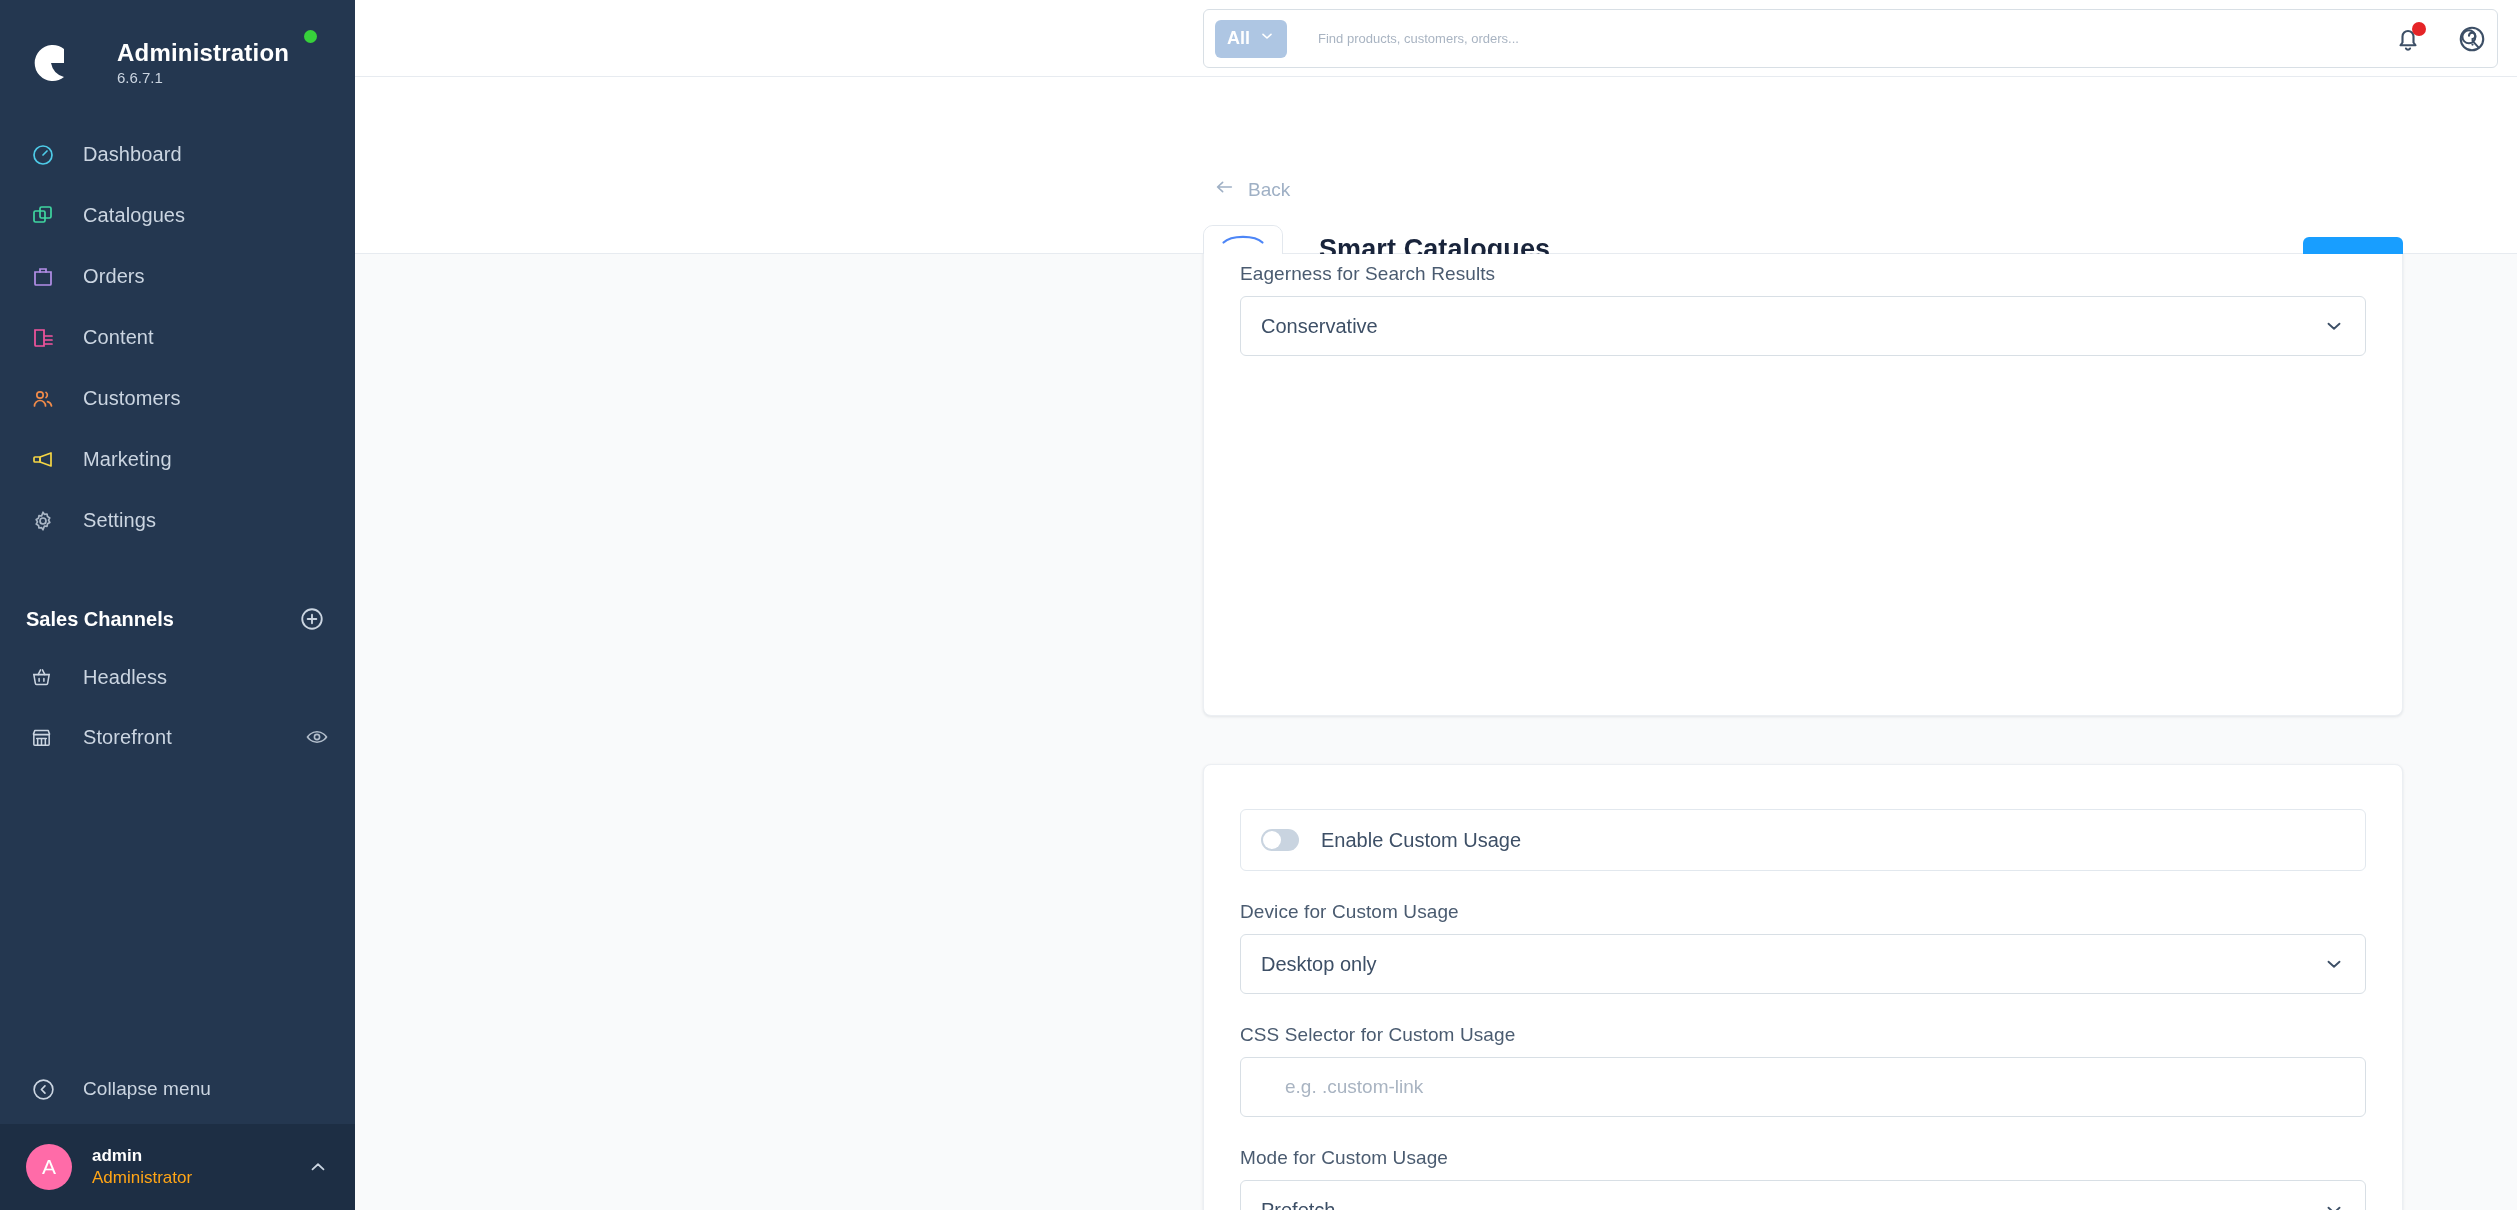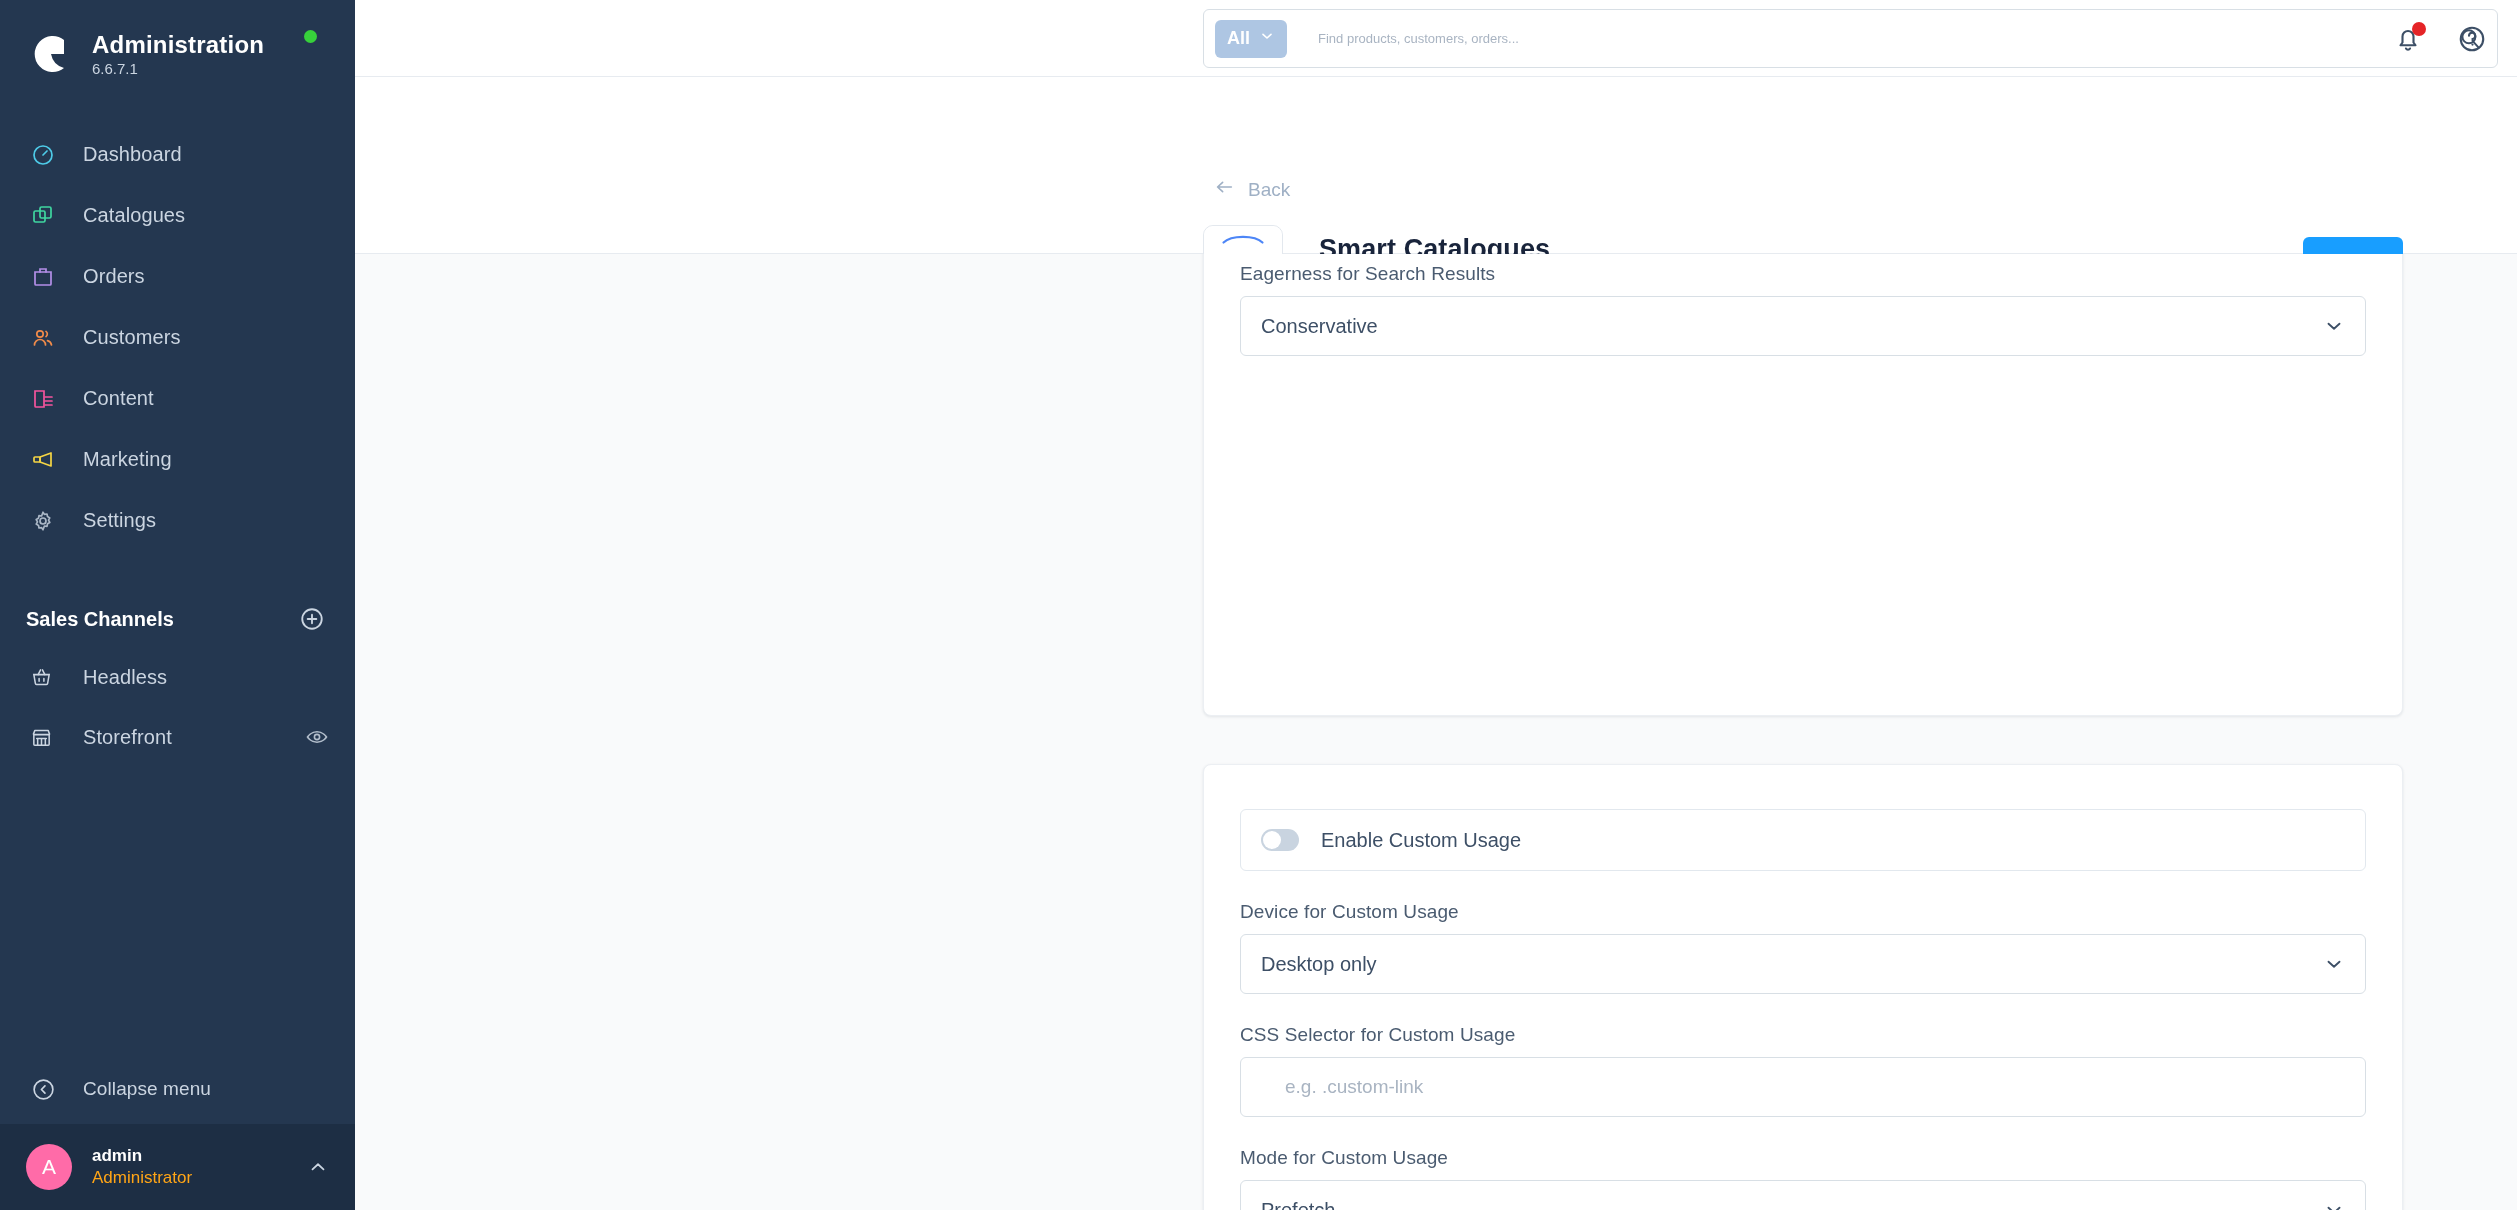--- a/index.html
+++ b/index.html
@@ -13,24 +13,25 @@
 
   
   .sidebar {
     width: 355px; height: 1210px;
     background: #243750;
     display: flex; flex-direction: column;
     flex: 0 0 355px;
     position: relative;
   }
   .sb-head {
-    display: flex; align-items: center;
+    display: flex; align-items: flex-end;
     padding: 22px 26px 0 26px;
     height: 86px;
     position: relative;
+    gap: 25px;
   }
   .sw-logo { width: 46px; height: 46px; flex: 0 0 46px; }
   .sb-titlewrap { margin-left: 20px; line-height: 1.15; }
   .sb-title { color: #fff; font-size: 24px; font-weight: bold; letter-spacing: .2px; }
   .sb-ver { color: #cbd5e1; font-size: 15px; margin-top: 2px; }
   .sb-status-dot {
     position: absolute; right: 38px; top: 30px;
     width: 13px; height: 13px; border-radius: 50%;
     background: #37d03b;
   }
@@ -263,37 +264,37 @@
           <svg viewBox="0 0 24 24" width="24" height="24" fill="none" stroke="#b48fe8" stroke-width="1.7">
             <path d="M4 7h16v12a1 1 0 0 1-1 1H5a1 1 0 0 1-1-1z"></path>
               <path d="M9 7V4h6v3" stroke-linecap="round"></path>
           </svg>
         </span>
         <span class="sb-label">Orders</span>
       </div>
 
       <div class="sb-item">
         <span class="sb-icon">
+          <svg viewBox="0 0 24 24" width="24" height="24" fill="none" stroke="#f5549d" stroke-width="1.7">
+            <path d="M4 4h9v16H5a1 1 0 0 1-1-1z"></path>
+              <path d="M14 10h7M14 14h7M14 18h7" stroke-linecap="round"></path>
+          </svg>
+        </span>
+        <span class="sb-label">Content</span>
+      </div>
+
+      <div class="sb-item">
+        <span class="sb-icon">
           <svg viewBox="0 0 24 24" width="24" height="24" fill="none" stroke="#f08b4a" stroke-width="1.7">
             <circle cx="9" cy="8" r="3.2"></circle>
               <path d="M3.5 19a5.5 5.5 0 0 1 11 0" stroke-linecap="round"></path>
             <path d="M15 5.4a3.2 3.2 0 0 1 0 5.2M16.5 14.6a5.5 5.5 0 0 1 4 4.4" stroke-linecap="round"></path>
           </svg>
         </span>
         <span class="sb-label">Customers</span>
-      </div>
-
-      <div class="sb-item">
-        <span class="sb-icon">
-          <svg viewBox="0 0 24 24" width="24" height="24" fill="none" stroke="#f5549d" stroke-width="1.7">
-            <path d="M4 4h9v16H5a1 1 0 0 1-1-1z"></path>
-              <path d="M14 10h7M14 14h7M14 18h7" stroke-linecap="round"></path>
-          </svg>
-        </span>
-        <span class="sb-label">Content</span>
       </div>
 
       <div class="sb-item">
         <span class="sb-icon">
           <svg viewBox="0 0 24 24" width="24" height="24" fill="none" stroke="#f5d544" stroke-width="1.7">
             <path d="M20 5v13l-11-4V9z" stroke-linejoin="round"></path>
               <rect x="3" y="9" width="6" height="5" rx="1"></rect>
           </svg>
         </span>
         <span class="sb-label">Marketing</span>

